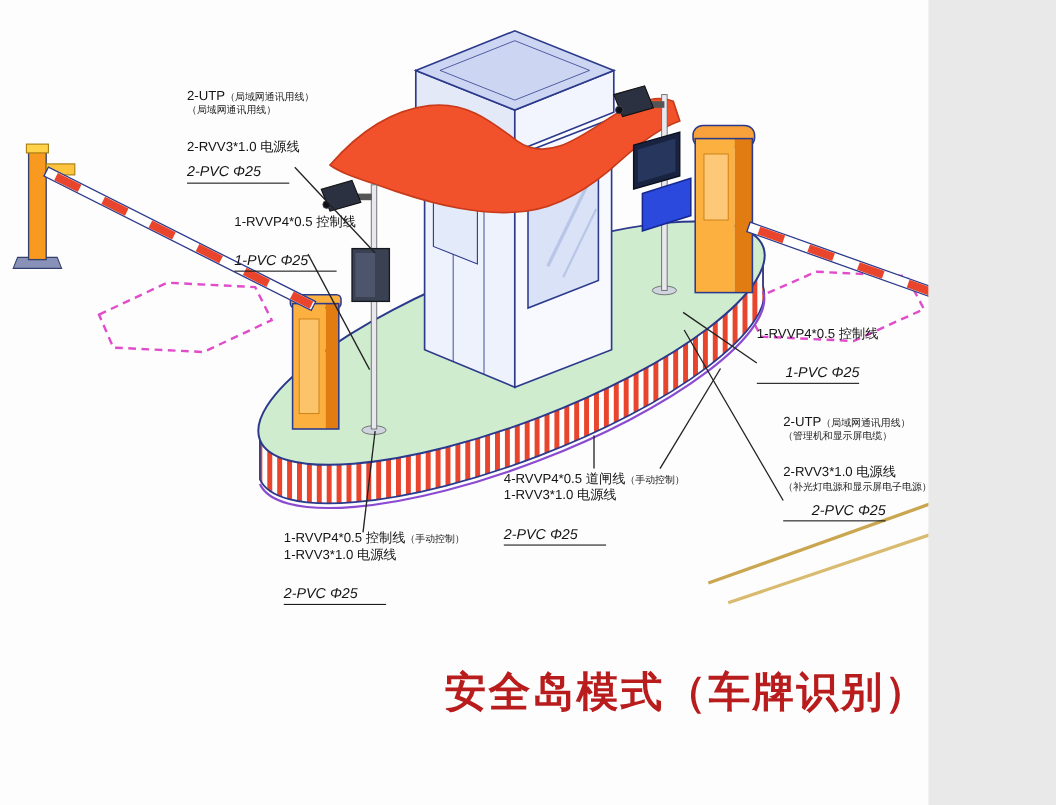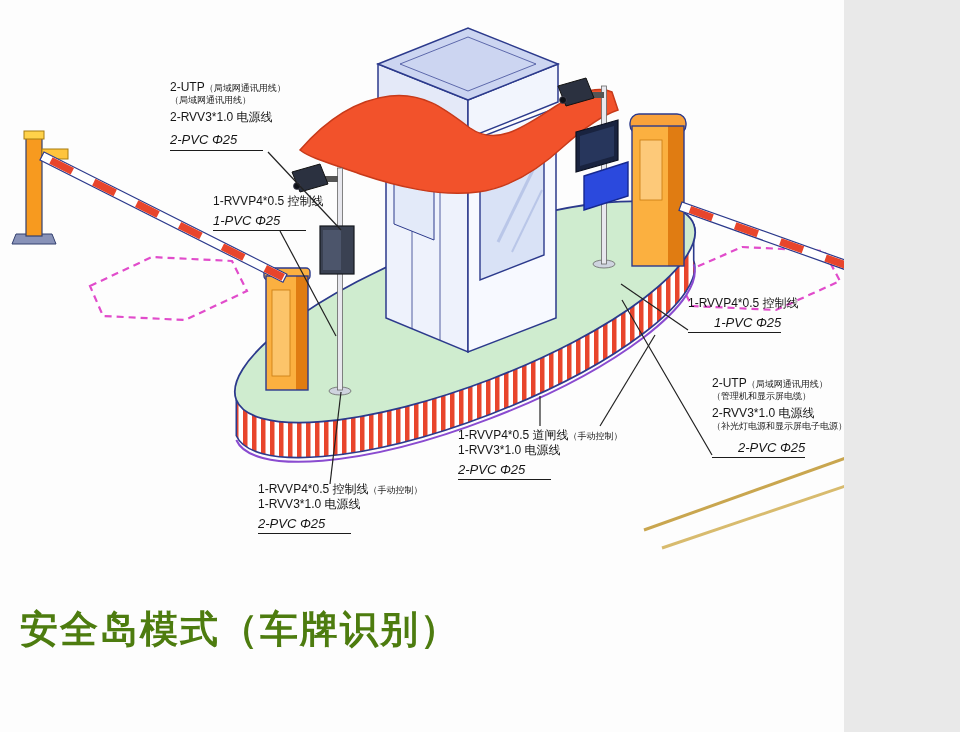--- a/index.html
+++ b/index.html
@@ -5,24 +5,24 @@
   html,body{margin:0;padding:0;background:#e9e9e9;}
   .stage{position:relative;width:844px;height:732px;background:#fdfdfd;overflow:hidden;
          font-family:"Liberation Sans",sans-serif;}
   svg{position:absolute;left:0;top:0;}
   .lbl{position:absolute;color:#151515;font-size:12px;line-height:1.25;white-space:nowrap;}
   .lbl .row{display:block;}
   .note{font-size:9px;color:#222;}
   .big{font-size:13px;font-style:italic;}
   .ul-r{display:inline-block;border-bottom:1.6px solid #1c1c1c;padding-right:26px;padding-bottom:1px;}
   .ul-l{display:inline-block;border-bottom:1.6px solid #1c1c1c;padding-left:26px;padding-bottom:1px;}
-  .mt4{margin-top:4px;}
+  .mt4{margin-top:20px;}
   .mt8{margin-top:7px;}
-  .title{position:absolute;left:0;top:604px;width:100%;text-align:left;
-         font-size:38px;font-weight:600;letter-spacing:2px;color:#4d7c0f;margin-left:20px;}
+  .title{position:absolute;left:0;top:604px;width:100%;text-align:right;
+         font-size:38px;font-weight:600;letter-spacing:2px;color:#b91c1c;}
 </style>
 </head>
 <body>
 
 <div class="stage">
 
 <svg width="960" height="732" viewBox="0 0 960 732">
   <defs>
     <pattern id="bandStripes" width="9" height="12" patternUnits="userSpaceOnUse">
       <rect width="9" height="12" fill="#ffffff"></rect>
@@ -175,21 +175,21 @@
 
 <div class="lbl" style="left:712px;top:376px;">
   <span class="row"><span>2-UTP</span><span class="note">（局域网通讯用线）</span></span>
   <span class="row note">（管理机和显示屏电缆）</span>
   <span class="row mt4">2-RVV3*1.0 电源线</span>
   <span class="row note">（补光灯电源和显示屏电子电源）</span>
   <span class="row mt8"><span class="big ul-l">2-PVC Φ25</span></span>
 </div>
 
 <div class="lbl" style="left:458px;top:428px;">
-  <span class="row"><span>1-RVVP4*0.5 道闸线</span><span class="note">（手动控制）</span></span>
+  <span class="row"><span>4-RVVP4*0.5 道闸线</span><span class="note">（手动控制）</span></span>
   <span class="row">1-RVV3*1.0 电源线</span>
   <span class="row mt4"><span class="big ul-r">2-PVC Φ25</span></span>
 </div>
 
 <div class="lbl" style="left:258px;top:482px;">
   <span class="row"><span>1-RVVP4*0.5 控制线</span><span class="note">（手动控制）</span></span>
   <span class="row">1-RVV3*1.0 电源线</span>
   <span class="row mt4"><span class="big ul-r">2-PVC Φ25</span></span>
 </div>
 

